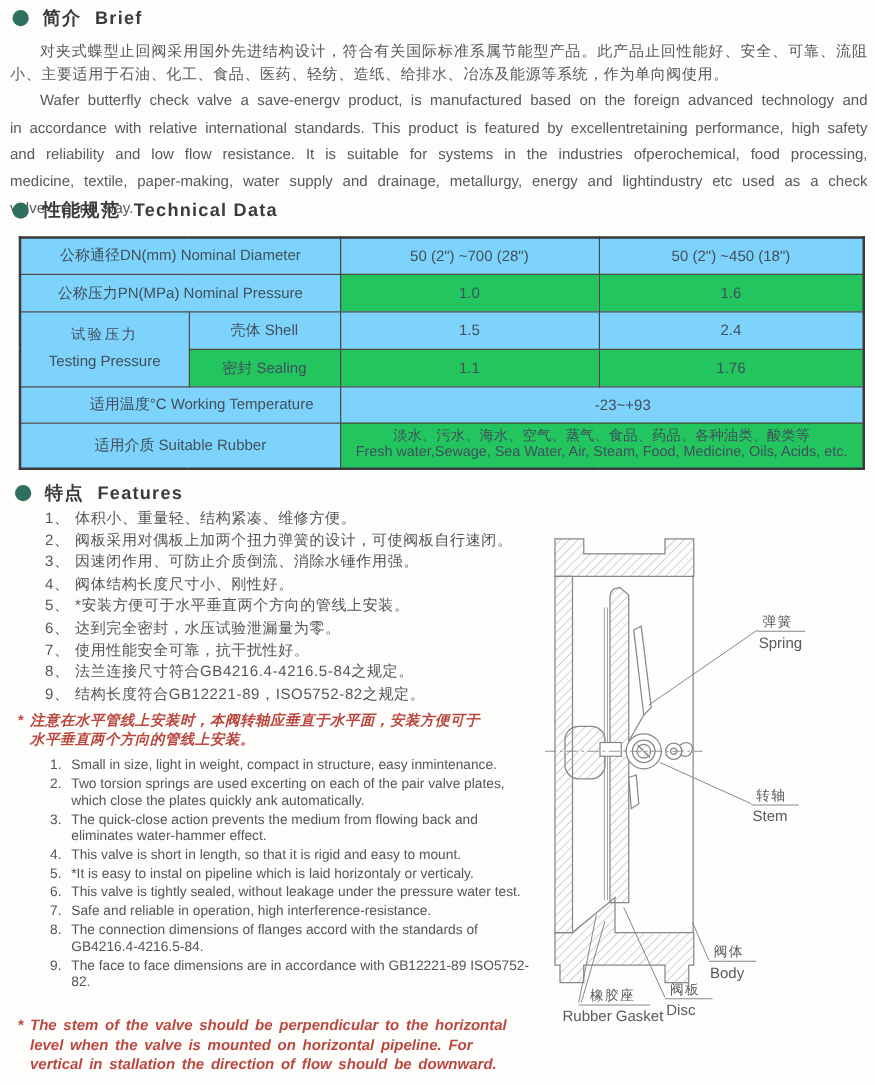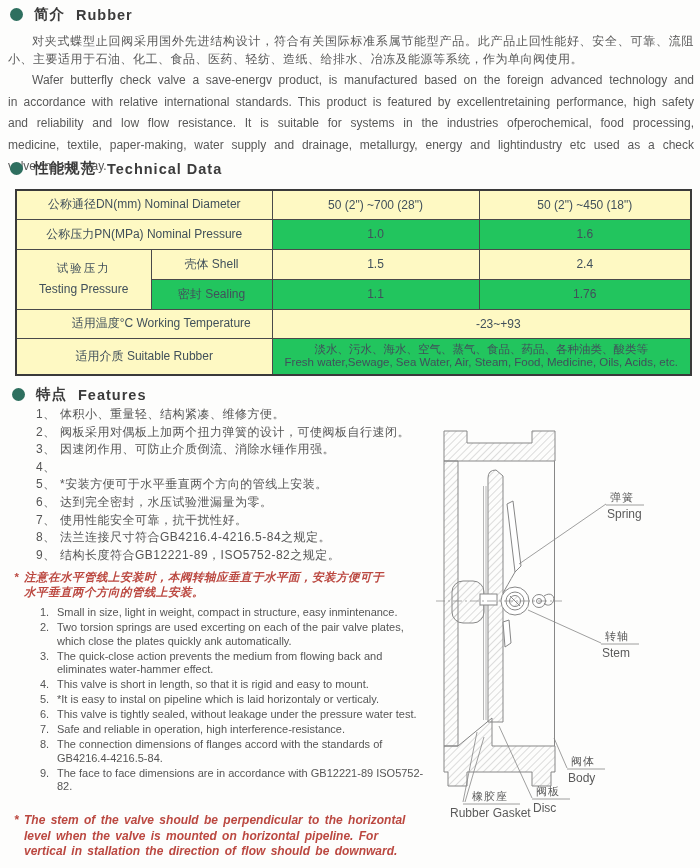--- a/index.html
+++ b/index.html
@@ -30,21 +30,21 @@
   
   table.tech {
     border-collapse:collapse; table-layout:fixed;
     width:677px; font-size:12px; color:#41505b;
     border:2px solid #3a3a3a; background:#ffffff;
   }
   table.tech td {
     border:1px solid #4a4a4a; text-align:center; vertical-align:middle;
     padding:1px 3px;
   }
-  td.blue { background:#fef9c3; }
+  td.blue { background:#7dd3fc; }
   td.white { background:#22c55e; }
   tr.r1 td{ height:29px; } tr.r2 td{ height:30px; } tr.r3 td{ height:30px; }
   tr.r4 td{ height:30px; } tr.r5 td{ height:29px;padding-left:37px; } tr.r6 td{ height:37px; }
   .cell-2l { line-height:13px; font-size:11.5px; }
 
   
   .list-zh { font-size:12px; line-height:17.6px; color:#555; letter-spacing:0.5px; }
   .list-zh .item { display:flex; }
   .list-zh .num { flex:0 0 24px; }
   .list-en { font-size:11px; line-height:13.5px; color:#555; }
@@ -60,21 +60,21 @@
   svg text { fill:#5a5a5a; }
   svg .zh { font-size:11px; letter-spacing:1px; }
   svg .en { font-size:12px; }
 </style>
 </head>
 <body>
 
 <div class="abs heading" style="top:5px; left:10px;">
   <span class="bullet"></span>
   <span>简介</span>
-  <span>Rubber</span>
+  <span>Brief</span>
 </div>
 <div class="abs para para-zh" style="top:33px; left:8px; width:686px;">对夹式蝶型止回阀采用国外先进结构设计，符合有关国际标准系属节能型产品。此产品止回性能好、安全、可靠、流阻小、主要适用于石油、化工、食品、医药、轻纺、造纸、给排水、冶冻及能源等系统，作为单向阀使用。</div>
 <div class="abs para para-en" style="top:70px; left:8px; width:686px;">Wafer butterfly  check valve a save-energv product,  is  manufactured  based  on  the  foreign advanced technology and in accordance with  relative  international  standards. This  product  is  featured  by  excellentretaining performance,  high safety  and reliability and  low  flow resistance. It is suitable for systems in the industries ofperochemical,  food processing,  medicine, textile,  paper-making, water supply and drainage, metallurgy, energy and lightindustry etc used as a check valve in one way.</div>
 
 <div class="abs heading" style="top:159px; left:10px;">
   <span class="bullet"></span>
   <span>性能规范</span>
   <span>Technical Data</span>
 </div>
 
@@ -138,20 +138,21 @@
   <div class="item">
       <span class="num">2、</span>
       <span>阀板采用对偶板上加两个扭力弹簧的设计，可使阀板自行速闭。</span>
     </div>
   <div class="item">
       <span class="num">3、</span>
       <span>因速闭作用、可防止介质倒流、消除水锤作用强。</span>
     </div>
   <div class="item">
       <span class="num">4、</span>
+      <span>阀体结构长度尺寸小、刚性好。</span>
     </div>
   <div class="item">
       <span class="num">5、</span>
       <span>*安装方便可于水平垂直两个方向的管线上安装。</span>
     </div>
   <div class="item">
       <span class="num">6、</span>
       <span>达到完全密封，水压试验泄漏量为零。</span>
     </div>
   <div class="item">

